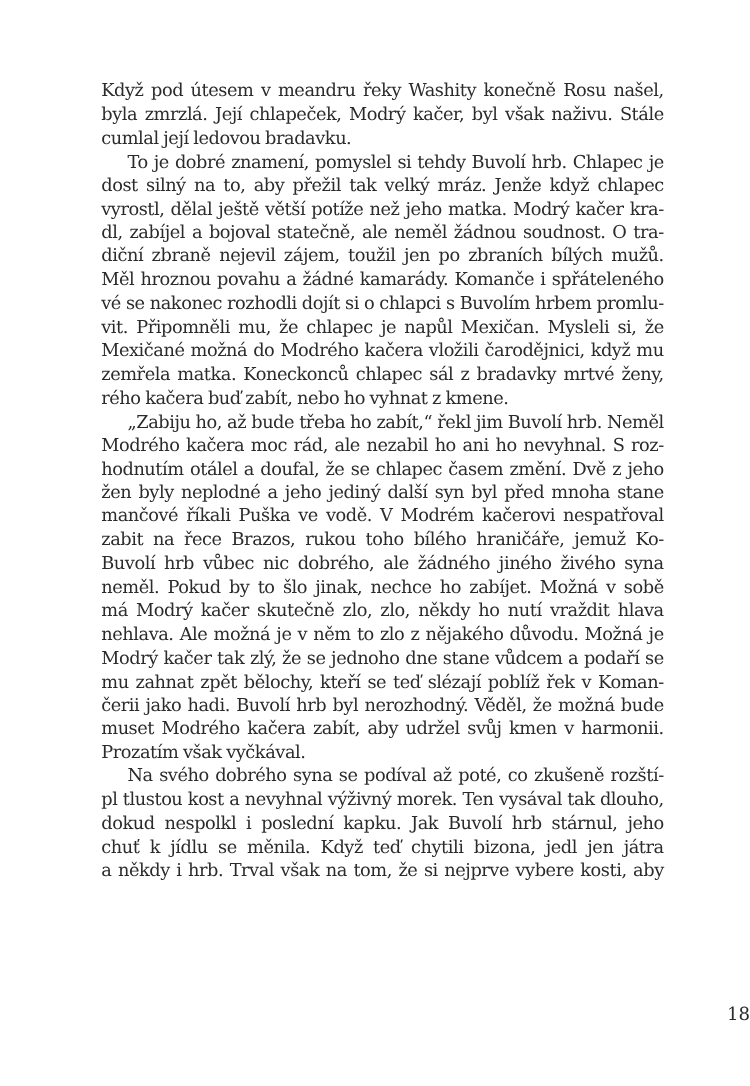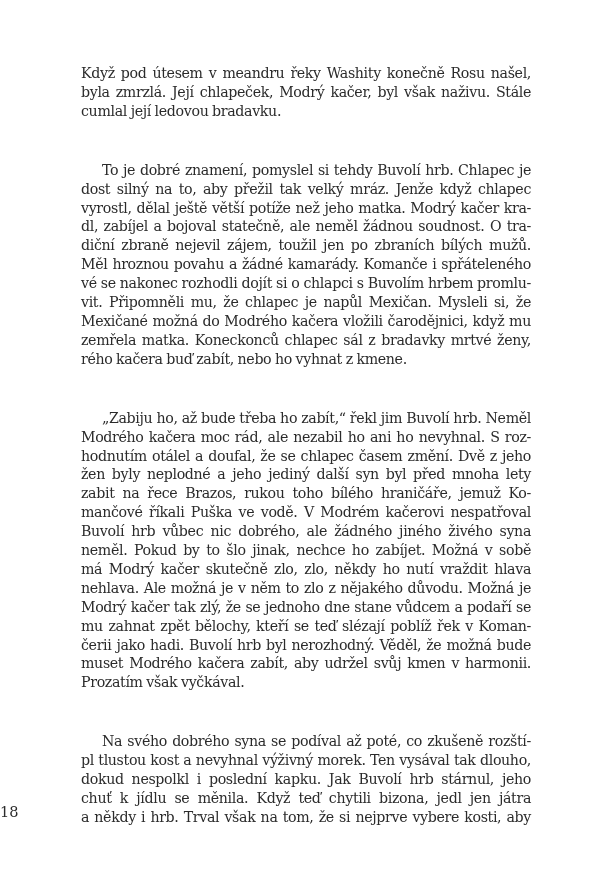--- a/index.html
+++ b/index.html
@@ -19,27 +19,27 @@
   }
   .line {
     display: block;
     white-space: nowrap;
     text-align: justify;
     text-align-last: justify;
     height: 18.92px;
     letter-spacing: -0.35px;
     word-spacing: -0.5px;
   }
-  .line.indent { padding-left: 21px; margin-top: 40px; }
+  .line.indent { padding-left: 21px; }
   .line.last { text-align-last: left; }
   .page-number {
     position: absolute;
     left: 0; width: 600px;
     top: 803px;
-    text-align: left;
+    text-align: right;
     font-family: "DejaVu Serif", "Liberation Serif", serif;
     font-size: 14.5px;
     color: #2b2b2b;
   }
 </style>
 </head>
 <body>
 
 <div class="page">
   <div class="text-block" id="text-block">
@@ -53,23 +53,23 @@
       <span class="line">diční zbraně nejevil zájem, toužil jen po zbraních bílých mužů.</span>
       <span class="line">Měl hroznou povahu a žádné kamarády. Komanče i spřáteleného</span>
       <span class="line">vé se nakonec rozhodli dojít si o chlapci s Buvolím hrbem promlu-</span>
       <span class="line">vit. Připomněli mu, že chlapec je napůl Mexičan. Mysleli si, že</span>
       <span class="line">Mexičané možná do Modrého kačera vložili čarodějnici, když mu</span>
       <span class="line">zemřela matka. Koneckonců chlapec sál z bradavky mrtvé ženy,</span>
       <span class="line last">rého kačera buď zabít, nebo ho vyhnat z kmene.</span>
       <span class="line indent">„Zabiju ho, až bude třeba ho zabít,“ řekl jim Buvolí hrb. Neměl</span>
       <span class="line">Modrého kačera moc rád, ale nezabil ho ani ho nevyhnal. S roz-</span>
       <span class="line">hodnutím otálel a doufal, že se chlapec časem změní. Dvě z jeho</span>
-      <span class="line">žen byly neplodné a jeho jediný další syn byl před mnoha lety</span>
+      <span class="line">žen byly neplodné a jeho jediný další syn byl před mnoha stane</span>
+      <span class="line">mančové říkali Puška ve vodě. V Modrém kačerovi nespatřoval</span>
       <span class="line">zabit na řece Brazos, rukou toho bílého hraničáře, jemuž Ko-</span>
-      <span class="line">mančové říkali Puška ve vodě. V Modrém kačerovi nespatřoval</span>
       <span class="line">Buvolí hrb vůbec nic dobrého, ale žádného jiného živého syna</span>
       <span class="line">neměl. Pokud by to šlo jinak, nechce ho zabíjet. Možná v sobě</span>
       <span class="line">má Modrý kačer skutečně zlo, zlo, někdy ho nutí vraždit hlava</span>
       <span class="line">nehlava. Ale možná je v něm to zlo z nějakého důvodu. Možná je</span>
       <span class="line">Modrý kačer tak zlý, že se jednoho dne stane vůdcem a podaří se</span>
       <span class="line">mu zahnat zpět bělochy, kteří se teď slézají poblíž řek v Koman-</span>
       <span class="line">čerii jako hadi. Buvolí hrb byl nerozhodný. Věděl, že možná bude</span>
       <span class="line">muset Modrého kačera zabít, aby udržel svůj kmen v harmonii.</span>
       <span class="line last">Prozatím však vyčkával.</span>
       <span class="line indent">Na svého dobrého syna se podíval až poté, co zkušeně rozští-</span>

